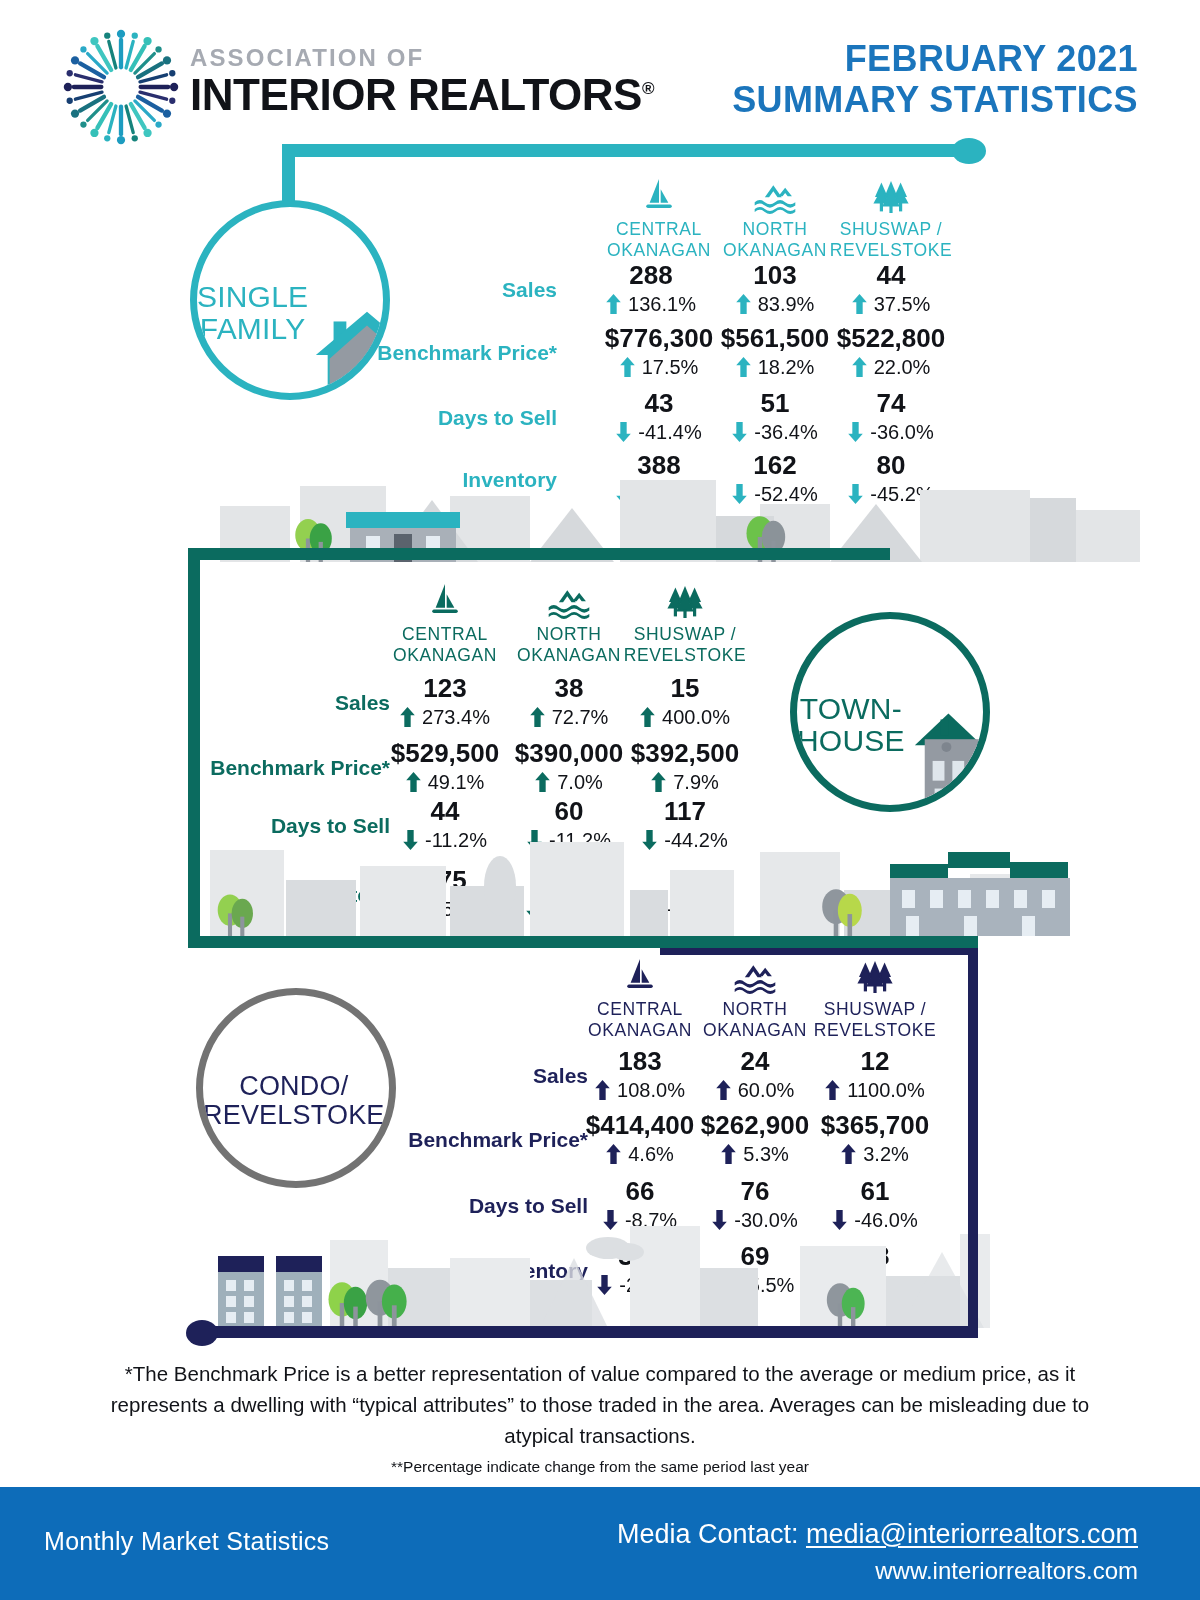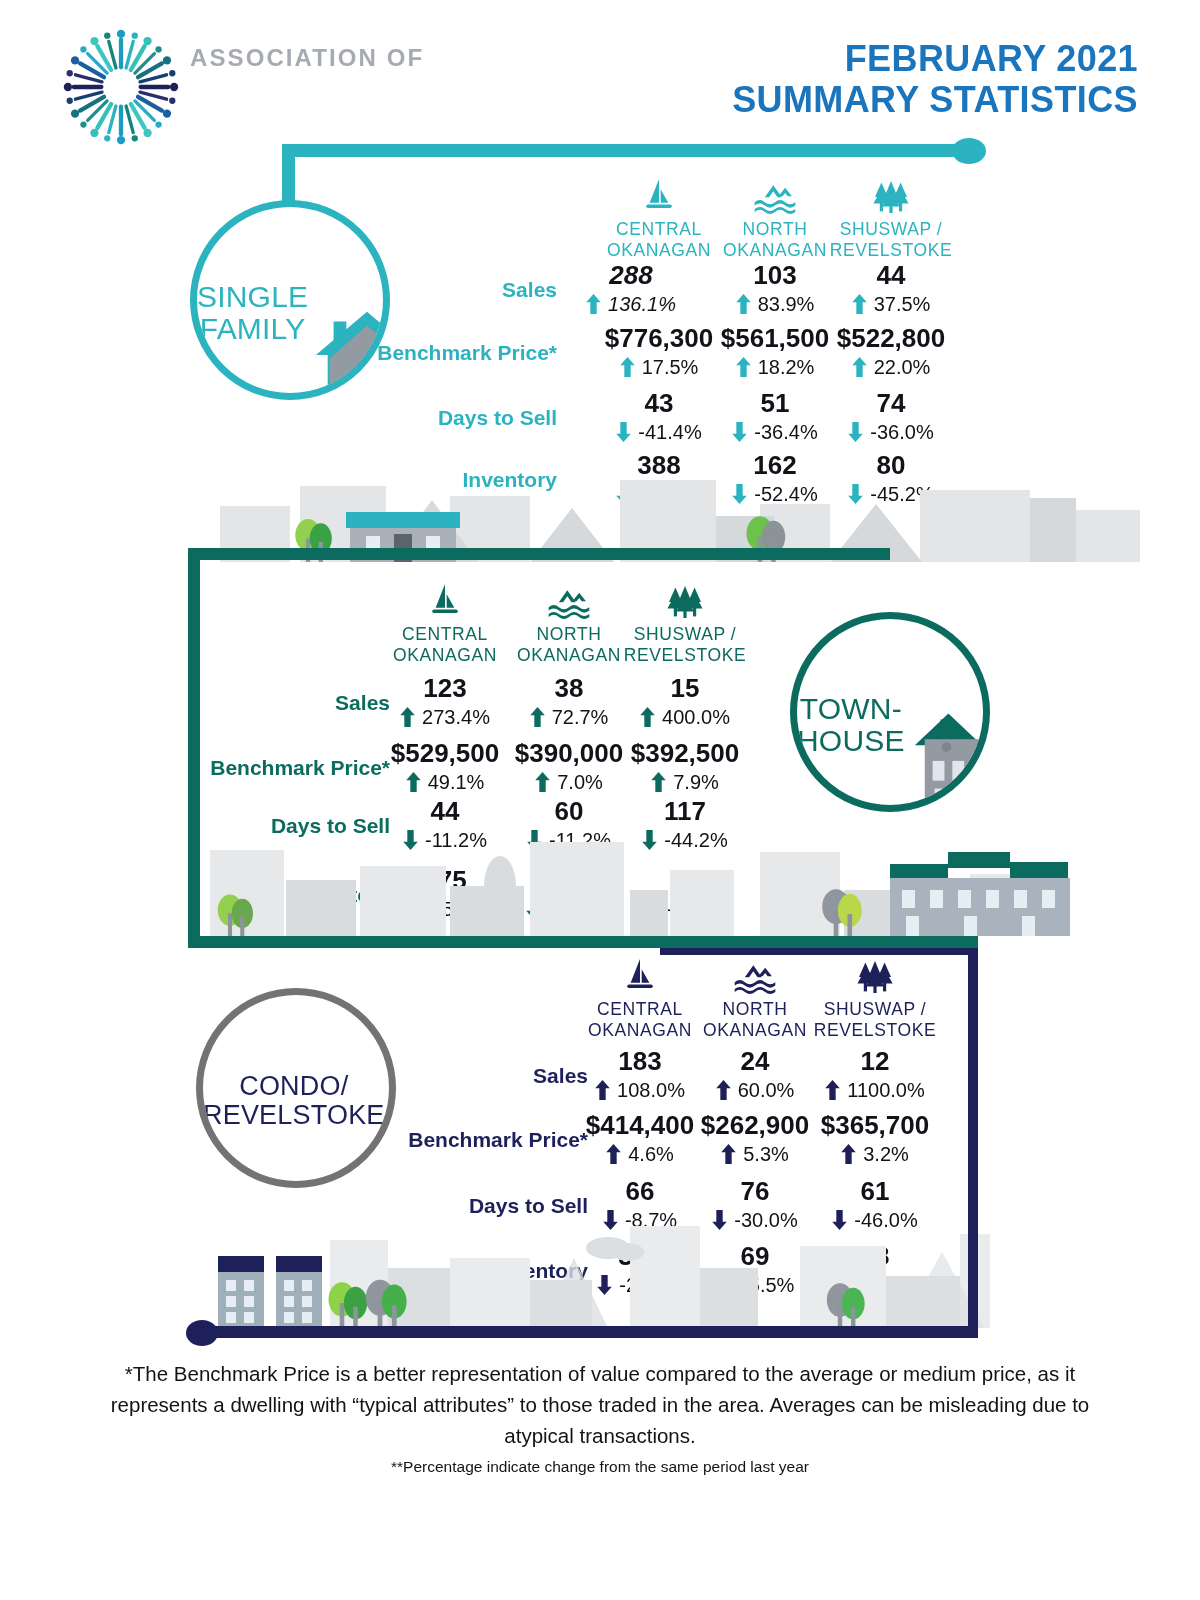--- a/index.html
+++ b/index.html
@@ -151,20 +151,21 @@
             <circle cx="21.816233815926424" cy="21.816233815926438" r="3.2" fill="#2aa9c7"></circle>
             <line x1="49.99999999999999" y1="42.679491924311236" x2="35.99999999999998" y2="18.430780618346958" stroke="#3fc6c0" stroke-width="4.4" stroke-linecap="round"></line>
             <circle cx="32.99999999999997" cy="13.234628195640326" r="4.2" fill="#3fc6c0"></circle>
             <line x1="54.82361909794959" y1="40.68148347421864" x2="47.57668583507901" y2="13.63556033812472" stroke="#16837c" stroke-width="3.4" stroke-linecap="round"></line>
             <circle cx="46.023771564463885" cy="7.840005380390309" r="3.2" fill="#16837c"></circle>
           </g>
       </svg>
     </div>
     <div class="logo-text">
       <div class="logo-assoc">ASSOCIATION OF</div>
+      <div class="logo-main"><span>INTERIOR REALTORS</span><span class="reg">®</span></div>
     </div>
     <div class="header-title" style="color: rgb(27, 117, 188);">
       <div>FEBRUARY 2021</div>
       <div>SUMMARY STATISTICS</div>
     </div>
   </div>
 
   <div id="sections-root">
       <div class="sect" style="left: 0px; top: 0px; width: 1200px; height: 1600px; pointer-events: none;">
         <div class="bar" style="left:282px;top:144px;width:690px;height:13px;background:#2BB3C0;"></div>
@@ -249,21 +250,21 @@
               <rect x="35" y="28" width="4" height="12"></rect>
               <path d="M25 2 L34 24 L16 24 Z"></path>
               <path d="M25 11 L36 34 L14 34 Z"></path>
               <rect x="23" y="31" width="4" height="11"></rect>
             </svg>
           </div>
           <div class="nm">SHUSWAP /
 REVELSTOKE</div>
         </div>
         <div class="rowlabel" style="left:257px;top:278px;width:300px;color:#2BB3C0;">Sales</div>
-        <div class="cell" style="left:556px;top:262px;width:150px;font-style:italic;">
+        <div class="cell" style="left:576px;top:262px;width:150px;">
           <div class="big">288</div>
           <div class="chg">
             <span style="line-height:0;"><svg class="arr" viewBox="0 0 16 22" fill="#2BB3C0">
                 <path d="M8 0 L16 9 L11.5 9 L11.5 22 L4.5 22 L4.5 9 L0 9 Z"></path>
               </svg></span>
             <span>136.1%</span>
           </div>
         </div>
         <div class="cell" style="left:700px;top:262px;width:150px;">
           <div class="big">103</div>
@@ -821,14 +822,19 @@
           </div>
         </div>
       </div>
     </div>
 
   <div class="notes">
     <div class="note1">*The Benchmark Price is a better representation of value compared to the average or medium price, as it represents a dwelling with “typical attributes” to those traded in the area. Averages can be misleading due to atypical transactions.</div>
     <div class="note2">**Percentage indicate change from the same period last year</div>
   </div>
 
+  <div class="footer" style="background: rgb(13, 108, 185);">
+    <div class="foot-left">Monthly Market Statistics</div>
+    <div class="foot-media"><span>Media Contact: </span><u>media@interiorrealtors.com</u></div>
+    <div class="foot-web">www.interiorrealtors.com</div>
+  </div>
 
 </div>
 
 </body></html>

